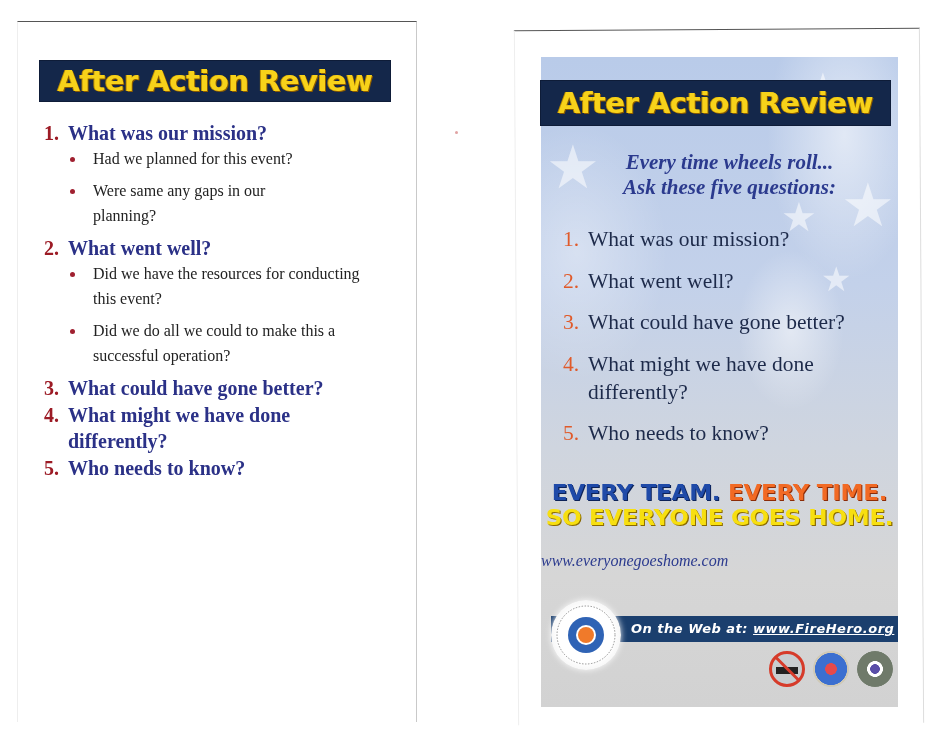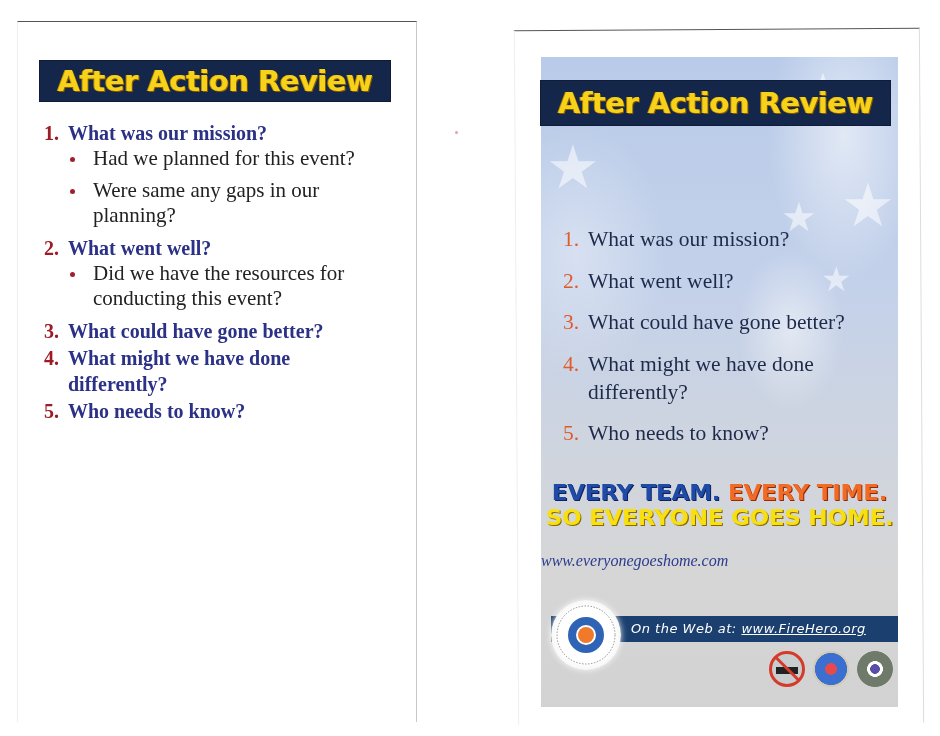--- a/index.html
+++ b/index.html
@@ -29,21 +29,21 @@
   .banner-left { position:absolute; left:40px; top:61px; width:350px; height:40px; line-height:40px; font-size:29px; }
   .banner-right { position:absolute; left:541px; top:81px; width:349px; height:44px; line-height:44px; font-size:29px; }
 
   
   .left-list { position:absolute; left:44px; top:120px; width:360px; }
   .q { margin:0; }
   .q-head { font-size:20px; font-weight:bold; color:#2b3187; line-height:26px; display:flex; }
   .q-num { color:#9c1b25; width:24px; flex:none; }
   .q-text { flex:1; }
   .subs { list-style:none; margin:0; padding:0 0 0 24px; }
-  .sub { position:relative; padding-left:25px; font-size:21px; color:#222; line-height:25px; margin-bottom:7px; }
+  .sub { position:relative; padding-left:25px; font-size:16px; color:#222; line-height:25px; margin-bottom:7px; }
   .sub::before {
     content:""; position:absolute; left:2px; top:11px; width:5px; height:5px; border-radius:50%; background:#a02030;
   }
   .q + .q { margin-top:1px; }
 
   
   .rpanel {
     position:absolute; left:541px; top:57px; width:357px; height:650px;
     background:
       radial-gradient(ellipse at 85% 12%, rgba(255,255,255,0.55) 0, rgba(255,255,255,0) 18%),
@@ -68,21 +68,21 @@
   .sl-blue { color:#1f4aa8; text-shadow:1px 1px 0 #0c2258; }
   .sl-orange { color:#f26a24; text-shadow:1px 1px 0 #8c2c08; }
   .sl-yellow { color:#f7df10; text-shadow:1px 1px 0 #8a6a00; }
   .site-url {
     position:absolute; left:0; top:495px; width:357px; text-align:left;
     font-style:italic; color:#2b3a8e; font-size:16px;
   }
   .web-bar {
     position:absolute; left:10px; top:559px; width:347px; height:26px; background:#1b3f6e;
     color:#fff; font-family:"DejaVu Sans", sans-serif; font-style:italic; font-size:13px; line-height:26px;
-    padding-left:80px; box-sizing:border-box; letter-spacing:0.5px;
+    padding-left:80px; box-sizing:border-box; letter-spacing:0.5px;font-weight:bold;
   }
   .web-bar .link { text-decoration:underline; }
   .nfff-logo {
     position:absolute; left:10px; top:543px; width:70px; height:70px; border-radius:50%;
     background:radial-gradient(circle, #ffffff 55%, #e8e8e8 100%);
     box-shadow:0 0 6px rgba(255,255,255,0.9);
   }
   .nfff-cross {
     position:absolute; left:17px; top:17px; width:36px; height:36px; border-radius:50%;
     background:#2f63b5;
@@ -119,20 +119,21 @@
       <li class="sub" style="width:230px;">Were same any gaps in our planning?</li>
     </ul>
   </div>
   <div class="q">
     <div class="q-head">
       <span class="q-num">2.</span>
       <span class="q-text">What went well?</span>
     </div>
     <ul class="subs">
       <li class="sub" style="width:270px;">Did we have the resources for conducting this event?</li>
+      <li class="sub" style="width:280px;">Did we do all we could to make this a successful operation?</li>
     </ul>
   </div>
   <div class="q">
     <div class="q-head">
       <span class="q-num">3.</span>
       <span class="q-text">What could have gone better?</span>
     </div>
   </div>
   <div class="q">
     <div class="q-head">
@@ -150,20 +151,24 @@
 
 <div class="card-right"></div>
 
 <div class="rpanel">
   <span class="star" style="left:255px;top:8px;">★</span>
   <span class="star" style="left:300px;top:118px;">★</span>
   <span class="star" style="left:5px;top:80px;">★</span>
   <span class="star" style="left:240px;top:140px;font-size:40px;">★</span>
   <span class="star" style="left:280px;top:205px;font-size:34px;">★</span>
 
+  <div class="tagline">
+    <div>Every time wheels roll...</div>
+    <div>Ask these five questions:</div>
+  </div>
 
   <div class="rlist">
     <div class="rq">
       <span class="rq-num">1.</span>
       <span>What was our mission?</span>
     </div>
     <div class="rq">
       <span class="rq-num">2.</span>
       <span>What went well?</span>
     </div>

